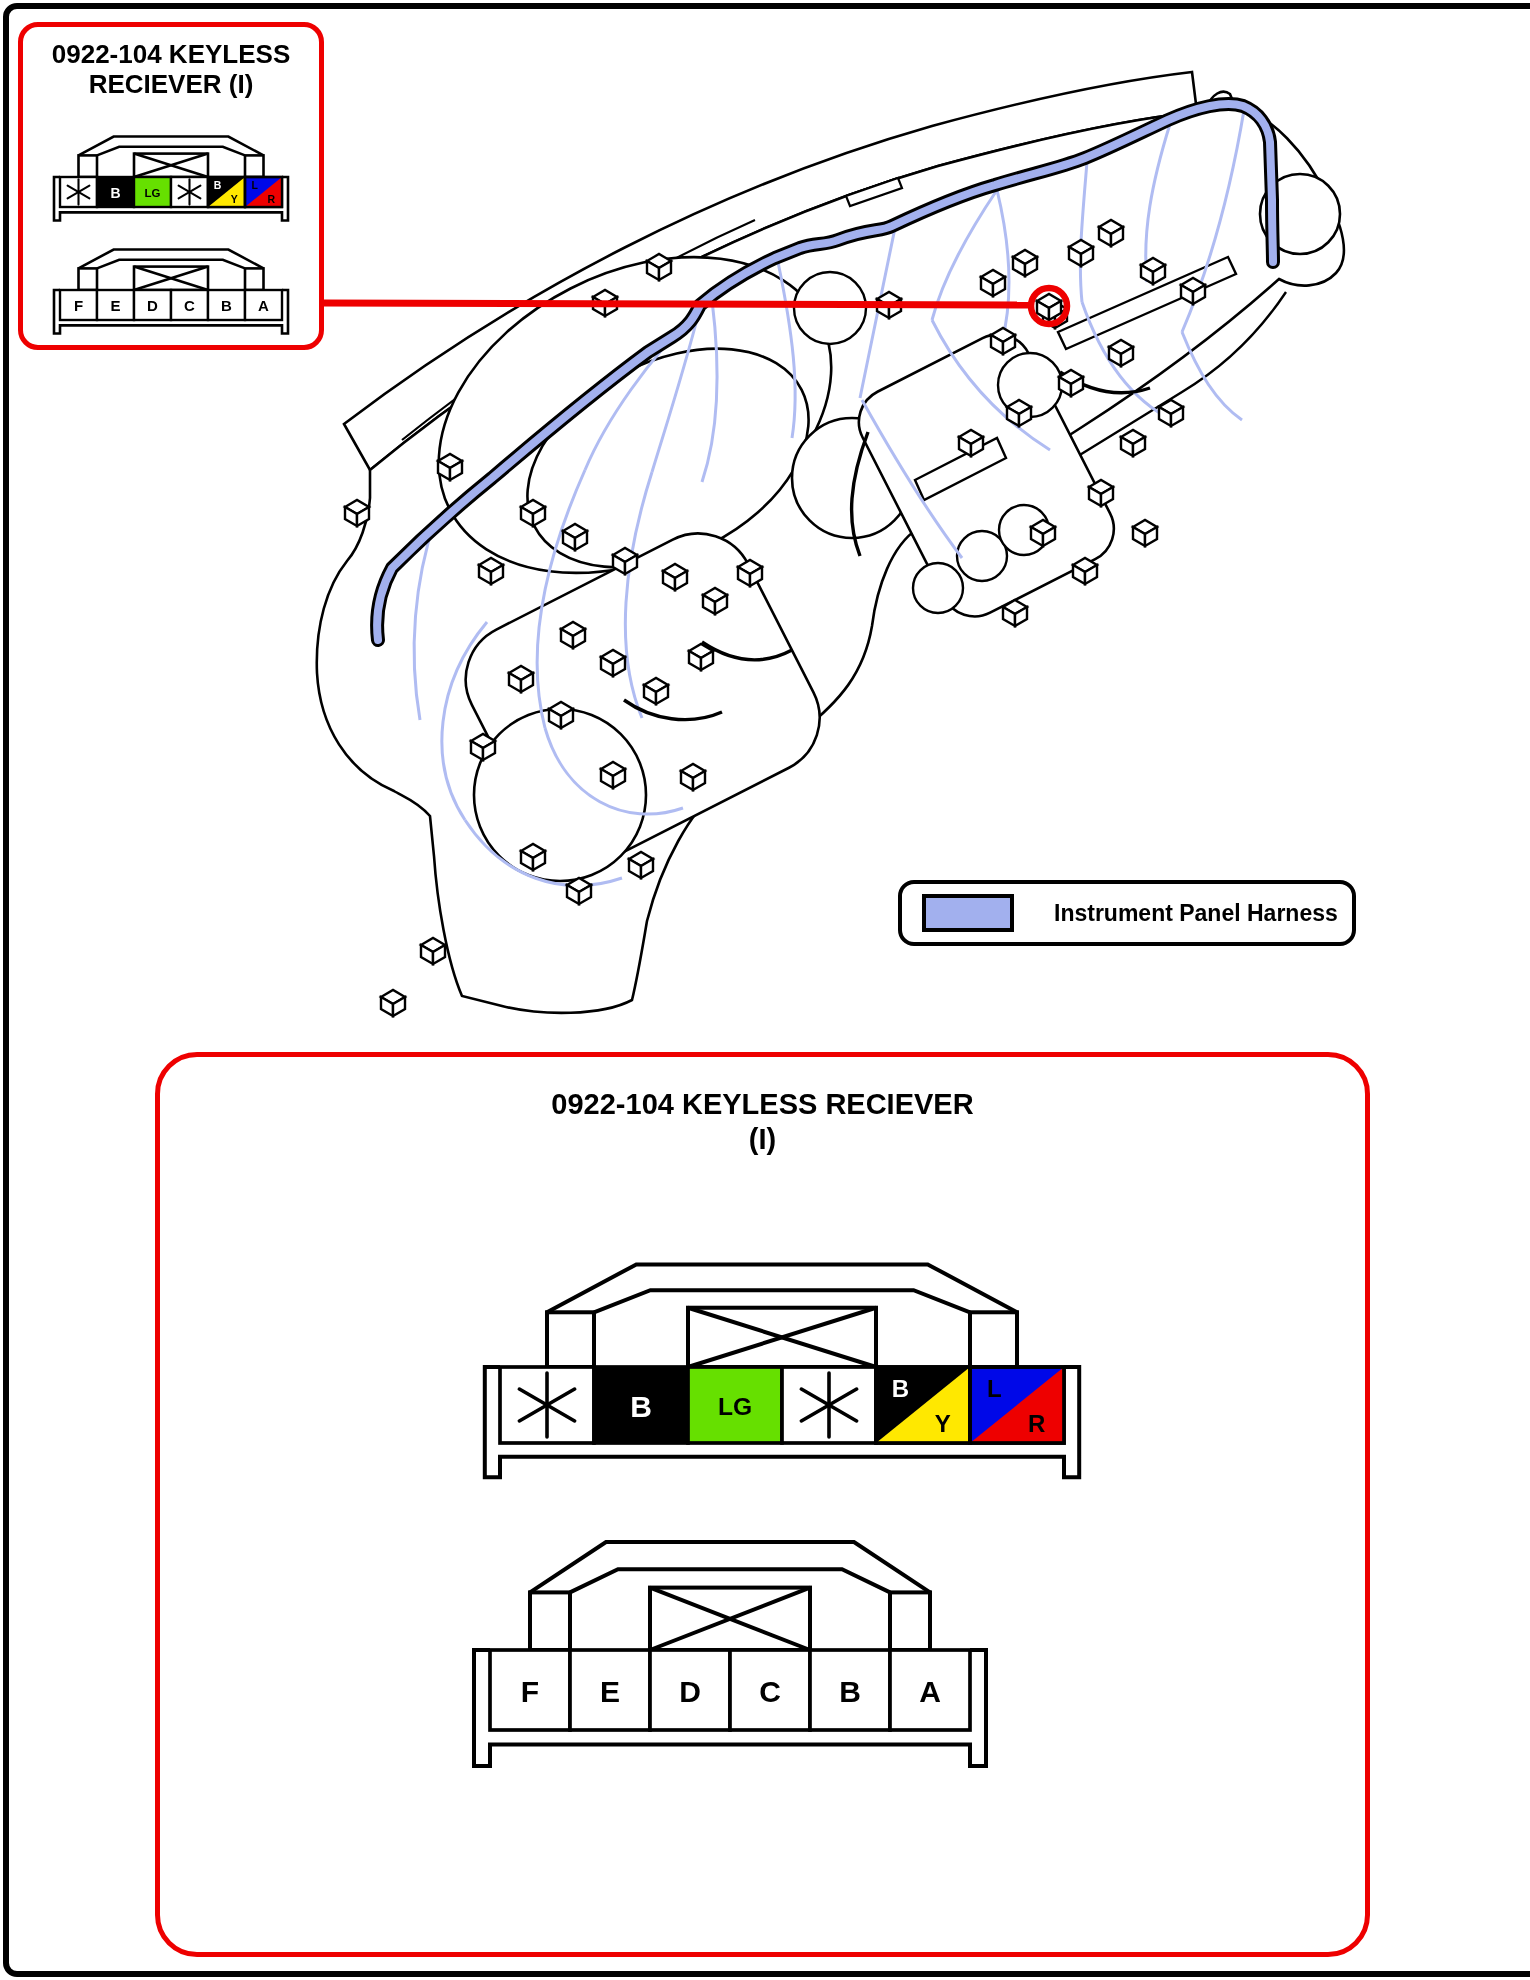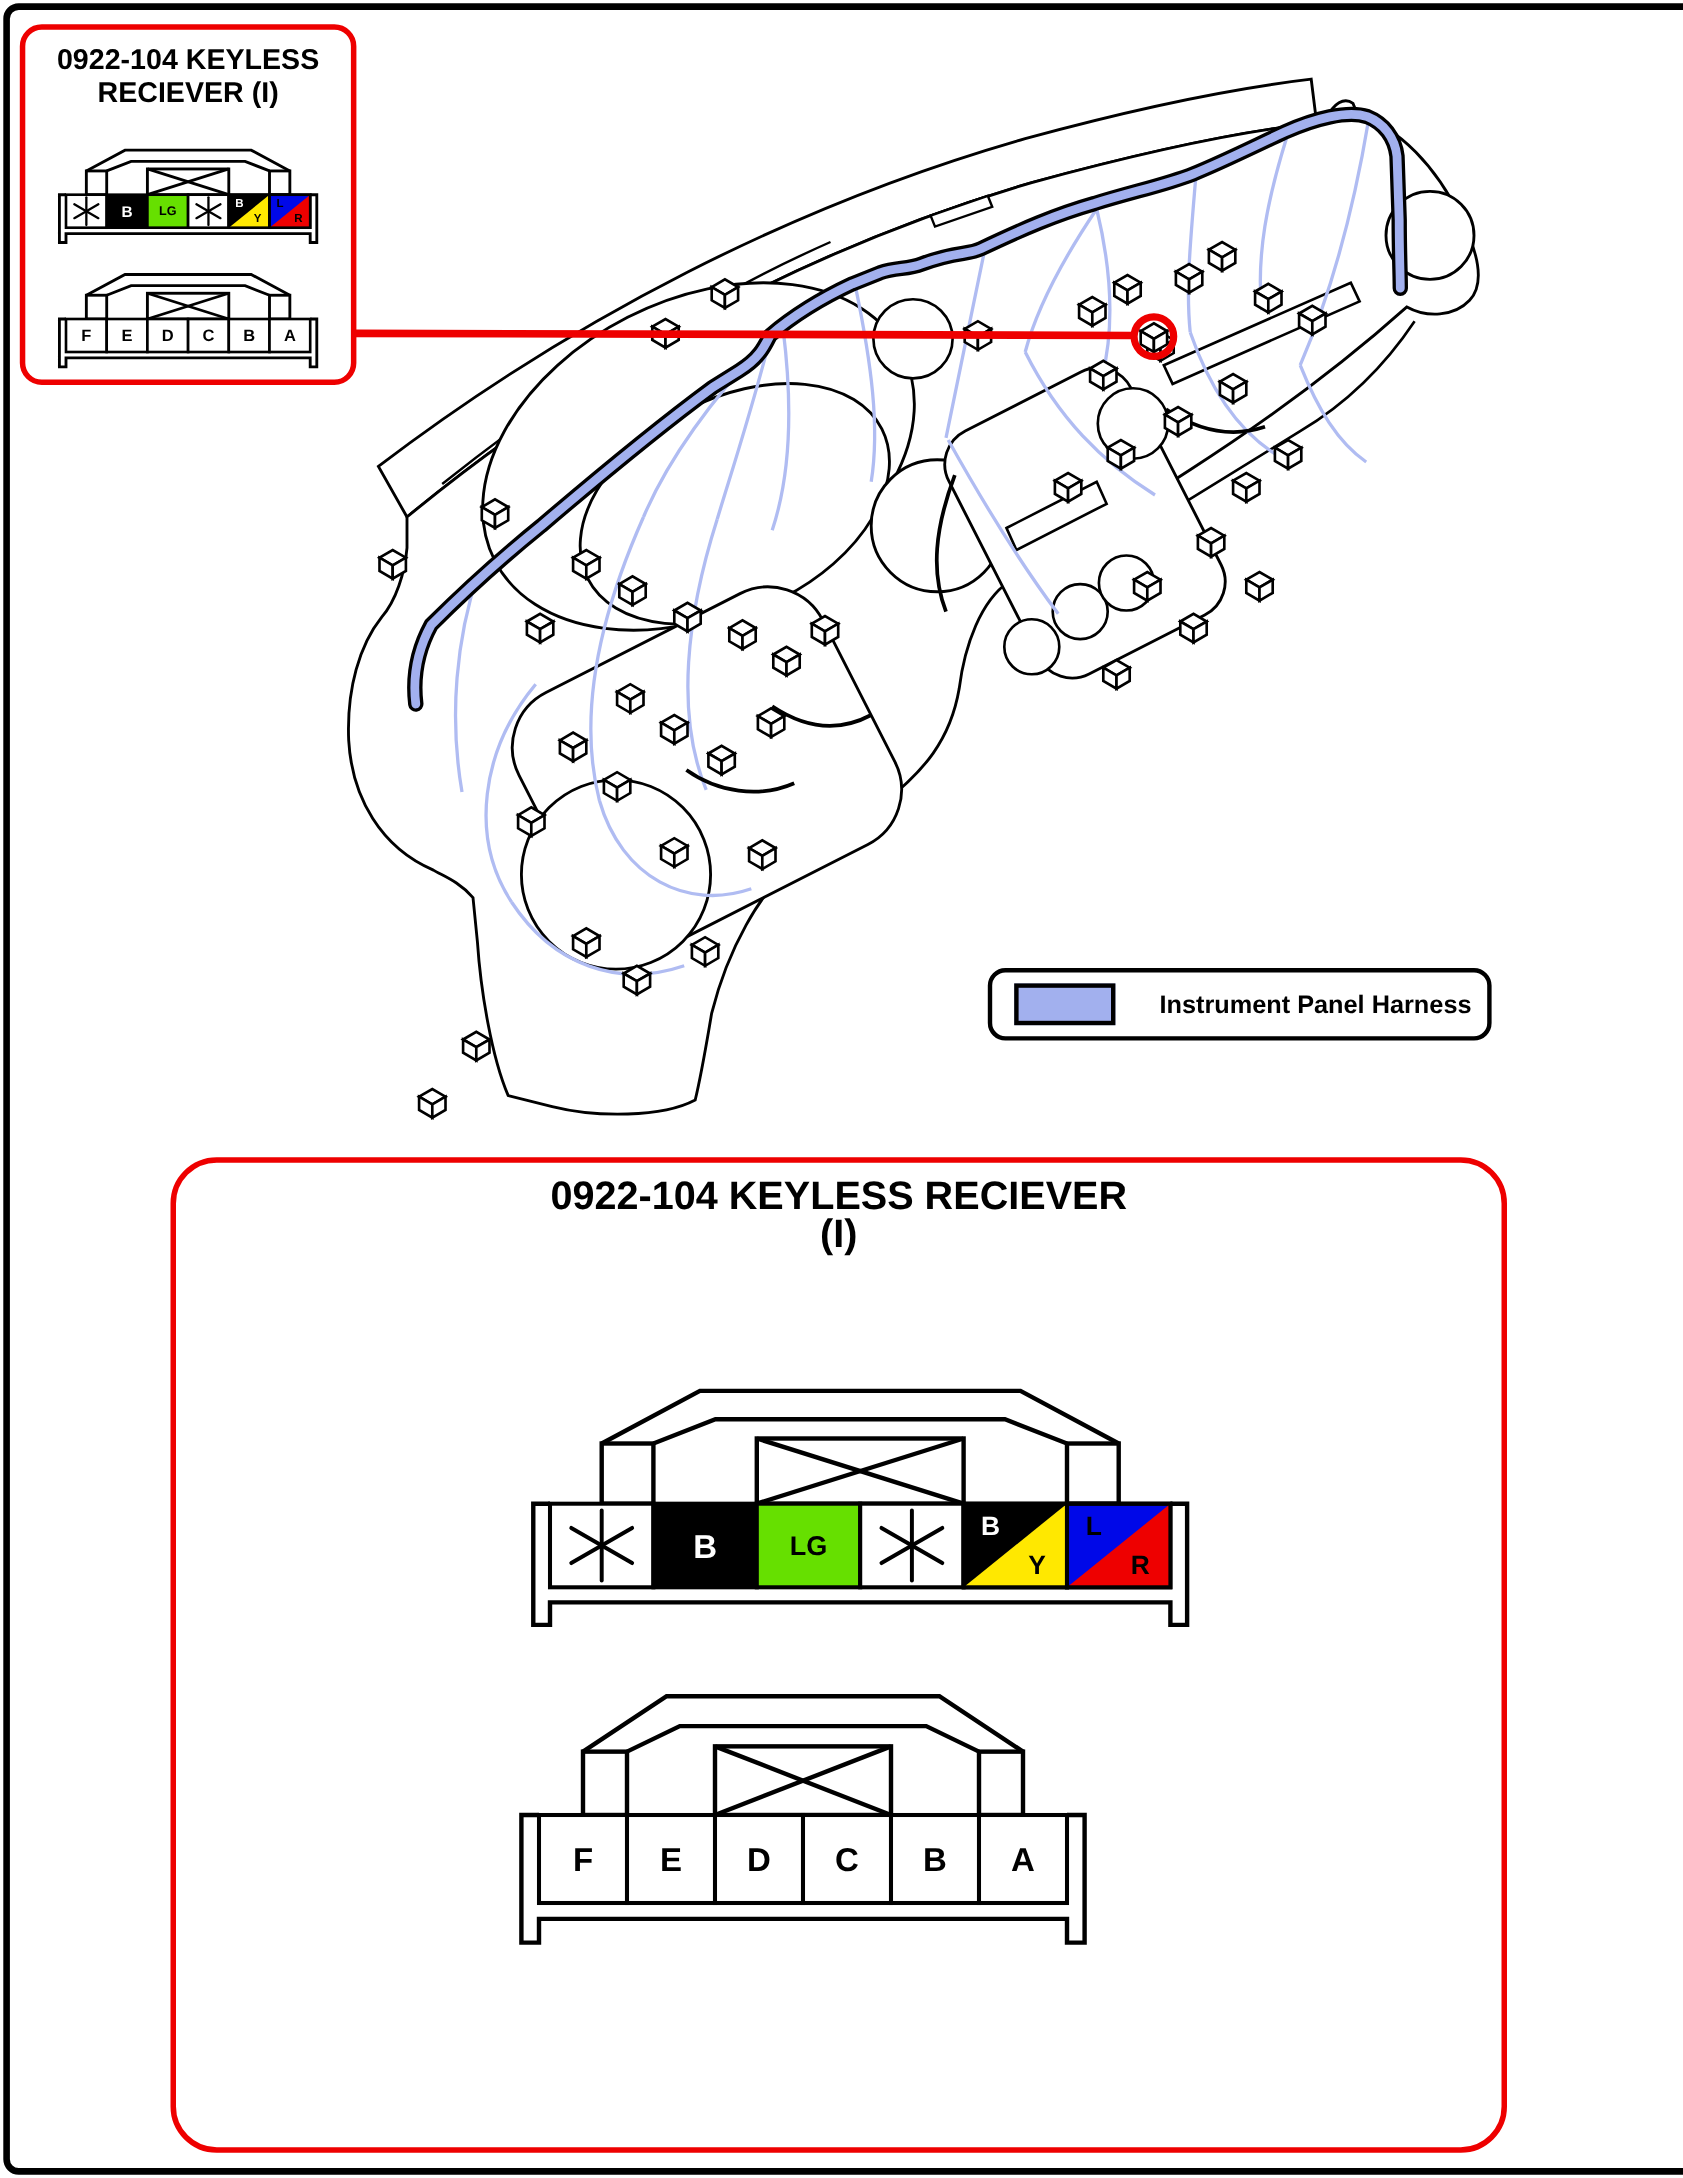--- a/index.html
+++ b/index.html
@@ -5,21 +5,21 @@
   html,body{margin:0;padding:0;background:#ffffff;}
   #page{position:relative;width:1530px;height:1980px;background:#ffffff;overflow:hidden;
         font-family:"Liberation Sans","DejaVu Sans",sans-serif;padding-left:16px;}
   #page-border{position:absolute;inset:3px;border:6px solid #000;border-radius:14px;pointer-events:none;z-index:5;}
   #dash-svg{position:absolute;left:0;top:0;z-index:1;}
   .callout-box{position:absolute;background:#fff;border:5px solid #ee0000;border-radius:20px;z-index:2;}
   #inset-box{left:18px;top:22px;width:296px;height:318px;}
   #detail-box{left:155px;top:1052px;width:1205px;height:895px;border-radius:42px;}
   .box-title{position:absolute;left:0;right:0;text-align:center;font-weight:bold;color:#000;}
   #inset-title{top:12px;font-size:26px;line-height:30px;}
-  #detail-title{top:12px;font-size:36px;line-height:35px;}
+  #detail-title{top:30px;font-size:29px;line-height:35px;}
   .conn-svg{position:absolute;left:0;top:0;}
   #legend{position:absolute;left:898px;top:880px;width:450px;height:58px;background:#fff;
           border:4px solid #000;border-radius:16px;display:flex;align-items:center;z-index:2;}
   #legend-swatch{width:84px;height:30px;border:4px solid #000;margin-left:20px;flex:0 0 auto;}
   #legend-label{margin-left:40px;font-size:23px;font-weight:bold;color:#000;}
 </style>
 </head>
 <body>
 
 <div id="page">

